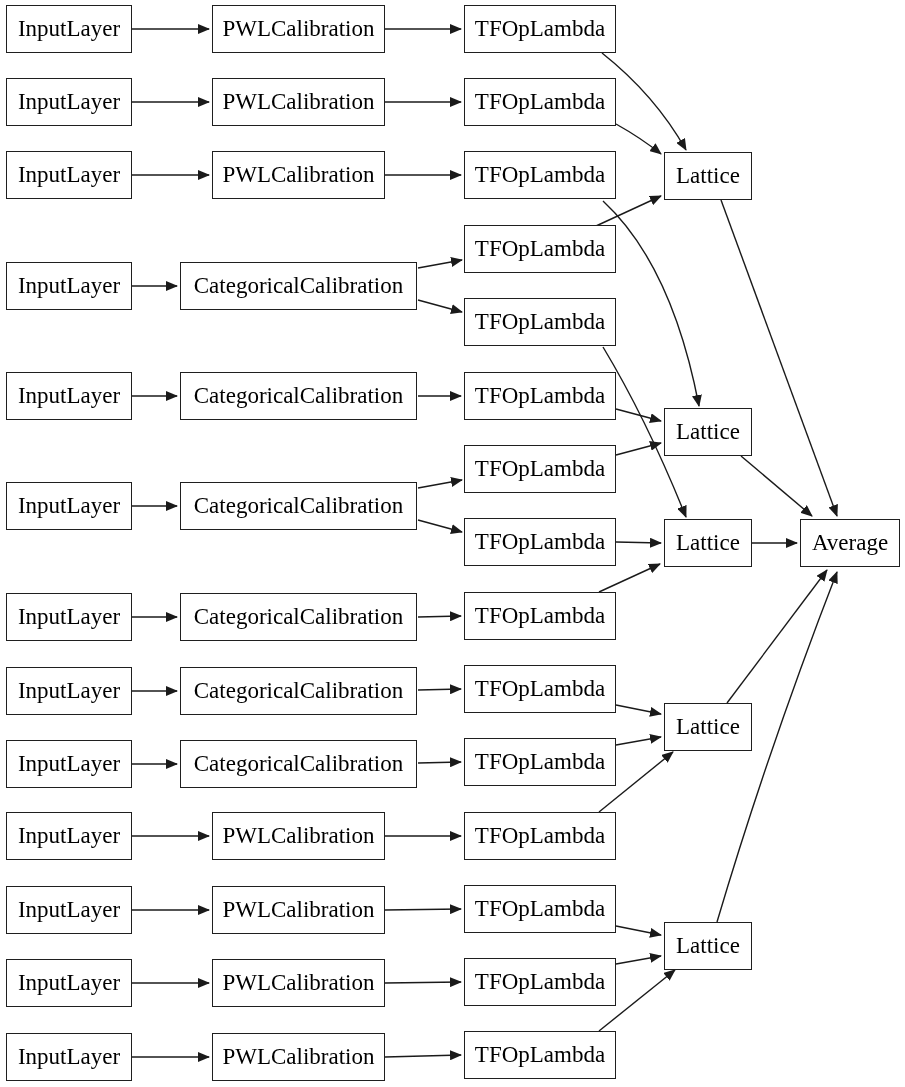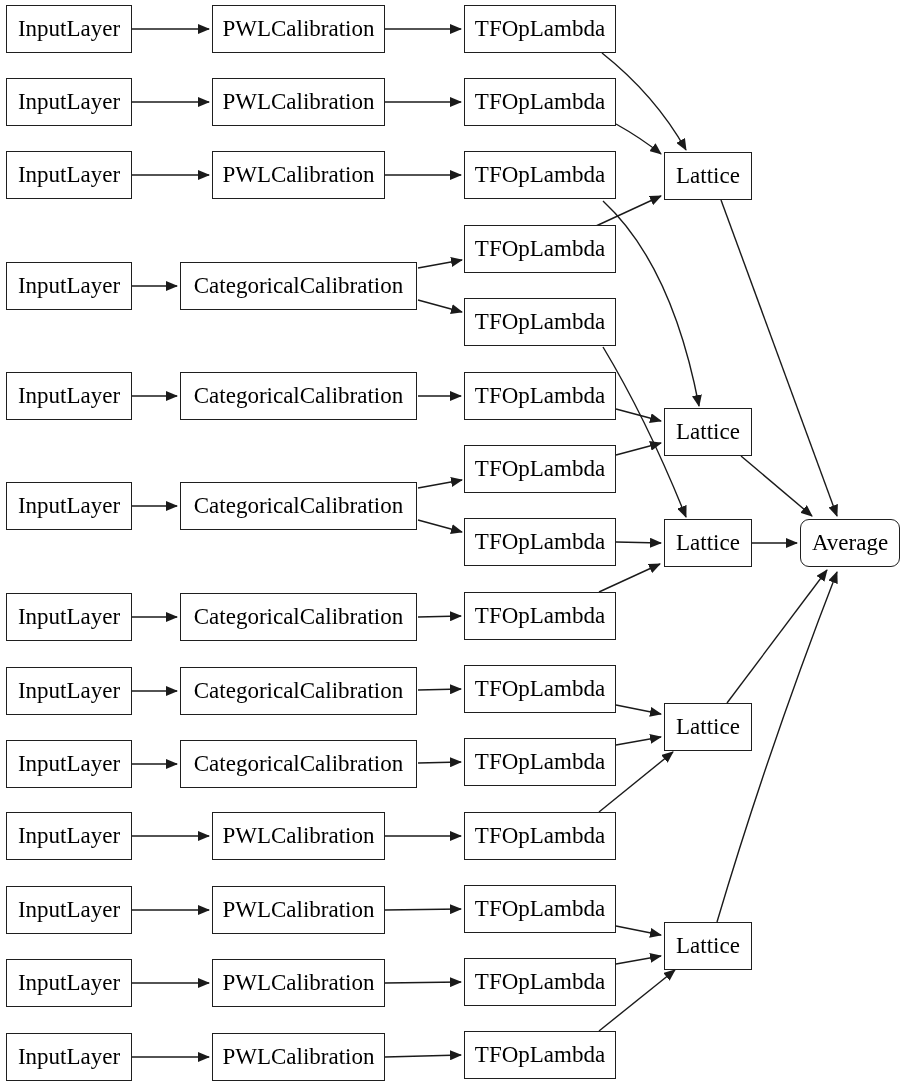--- a/index.html
+++ b/index.html
@@ -150,15 +150,15 @@
       <div class="node" style="left: 464px; top: 738px; width: 152px; height: 48px;">TFOpLambda</div>
       <div class="node" style="left: 464px; top: 812px; width: 152px; height: 48px;">TFOpLambda</div>
       <div class="node" style="left: 464px; top: 885px; width: 152px; height: 48px;">TFOpLambda</div>
       <div class="node" style="left: 464px; top: 958px; width: 152px; height: 48px;">TFOpLambda</div>
       <div class="node" style="left: 464px; top: 1031px; width: 152px; height: 48px;">TFOpLambda</div>
       <div class="node" style="left: 664px; top: 152px; width: 88px; height: 48px;">Lattice</div>
       <div class="node" style="left: 664px; top: 408px; width: 88px; height: 48px;">Lattice</div>
       <div class="node" style="left: 664px; top: 519px; width: 88px; height: 48px;">Lattice</div>
       <div class="node" style="left: 664px; top: 703px; width: 88px; height: 48px;">Lattice</div>
       <div class="node" style="left: 664px; top: 922px; width: 88px; height: 48px;">Lattice</div>
-      <div class="node" style="left: 800px; top: 519px; width: 100px; height: 48px; border-radius: 9px;">Average</div>
+      <div class="node" style="left: 800px; top: 519px; width: 100px; height: 48px;">Average</div>
     </div>
 </div>
 
 </body></html>

